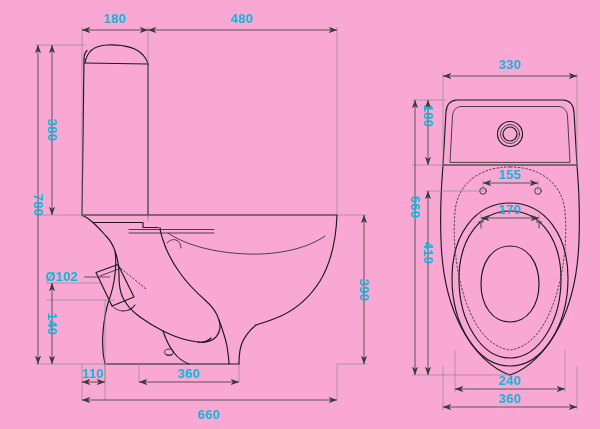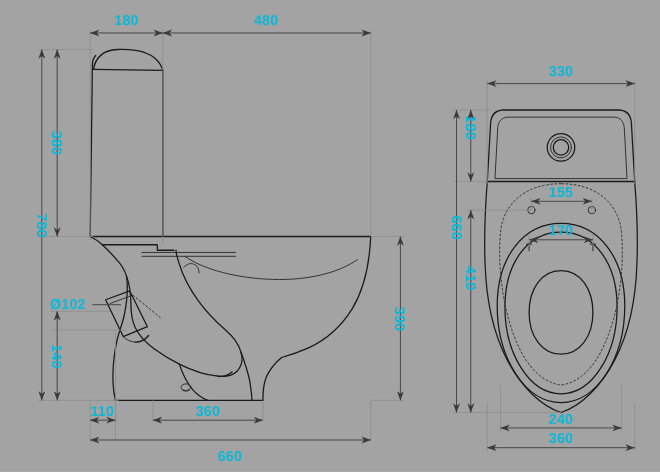--- a/index.html
+++ b/index.html
@@ -7,21 +7,21 @@
     padding: 0;
     background: #ffffff;
   }
   body {
     font-family: "Liberation Sans", sans-serif;
   }
   #canvas {
     position: relative;
     width: 600px;
     height: 429px;
-    background: #a3a3a3;
+    background: #f9a8d4;
     overflow: hidden;
   }
   svg.drawing {
     display: block;
     width: 600px;
     height: 429px;
   }
   .obj {
     fill: none;
     stroke: #1a1a1a;

